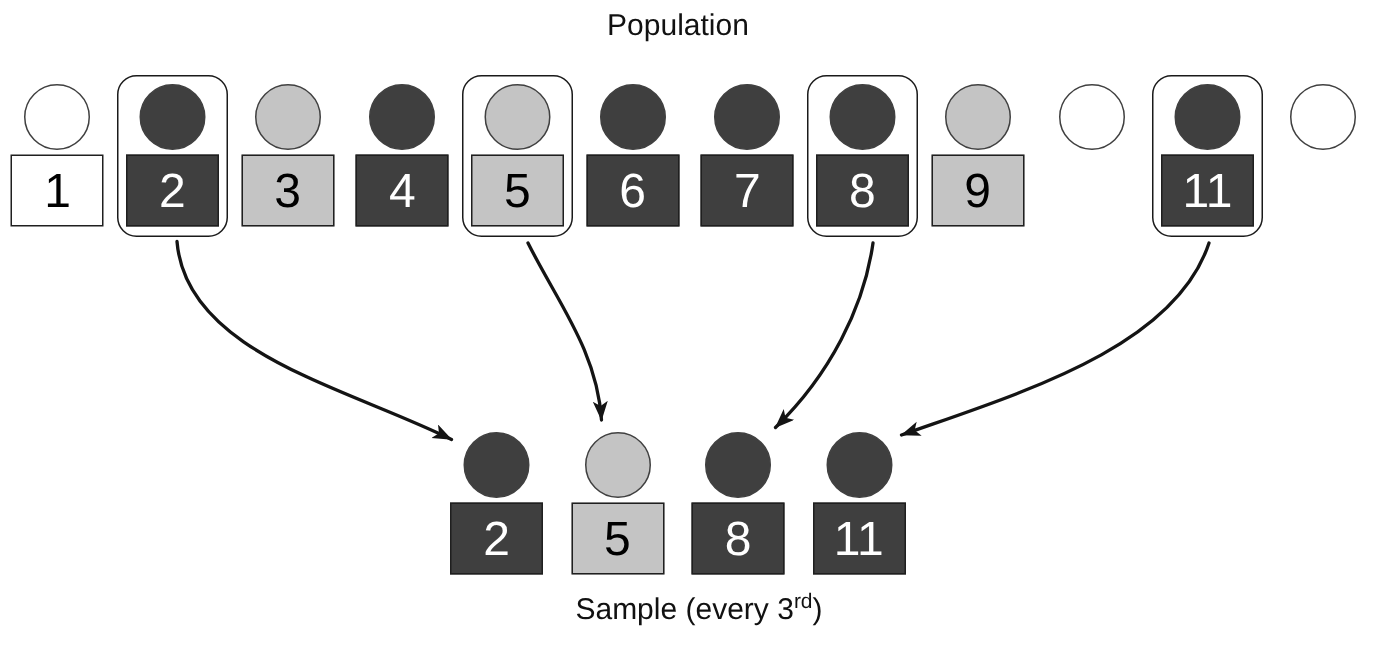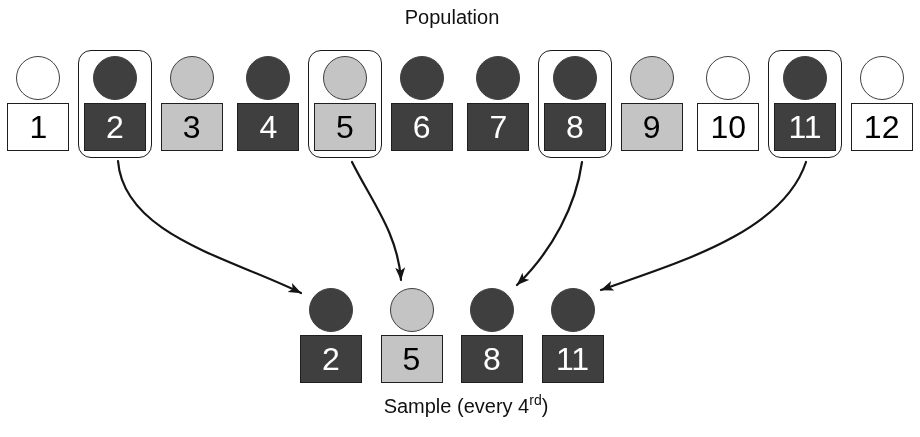--- a/index.html
+++ b/index.html
@@ -182,39 +182,33 @@
     <div class="ring">
       <div class="head light"></div>
       <div class="body light">
         <span class="num">9</span>
       </div>
     </div>
   </div>
       <div class="cell">
     <div class="ring">
       <div class="head white"></div>
-      <div class="body white">
-        <span class="num">10</span>
-      </div>
     </div>
   </div>
       <div class="cell">
     <div class="ring selected">
       <div class="head dark"></div>
       <div class="body dark">
         <span class="num">11</span>
       </div>
     </div>
   </div>
       <div class="cell">
     <div class="ring">
       <div class="head white"></div>
-      <div class="body white">
-        <span class="num">12</span>
-      </div>
     </div>
   </div>
     </div>
 
   <div id="sample-row">
       <div class="cell sample-cell" style="left: 294px; top: 282px;">
     <div class="ring">
       <div class="head dark"></div>
       <div class="body dark">
         <span class="num">2</span>
@@ -241,16 +235,16 @@
     <div class="ring">
       <div class="head dark"></div>
       <div class="body dark">
         <span class="num">11</span>
       </div>
     </div>
   </div>
     </div>
 
   <div class="caption">
-    <span>Sample (every 4</span><sup>rd</sup><span>)</span>
+    <span>Sample (every 3</span><sup>rd</sup><span>)</span>
   </div>
 
 </div>
 
 </body></html>

